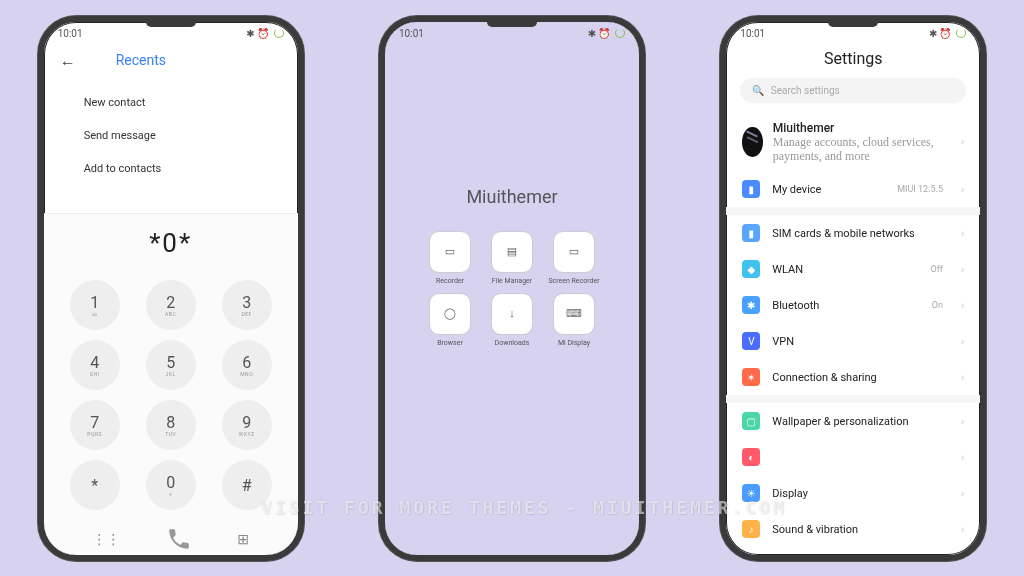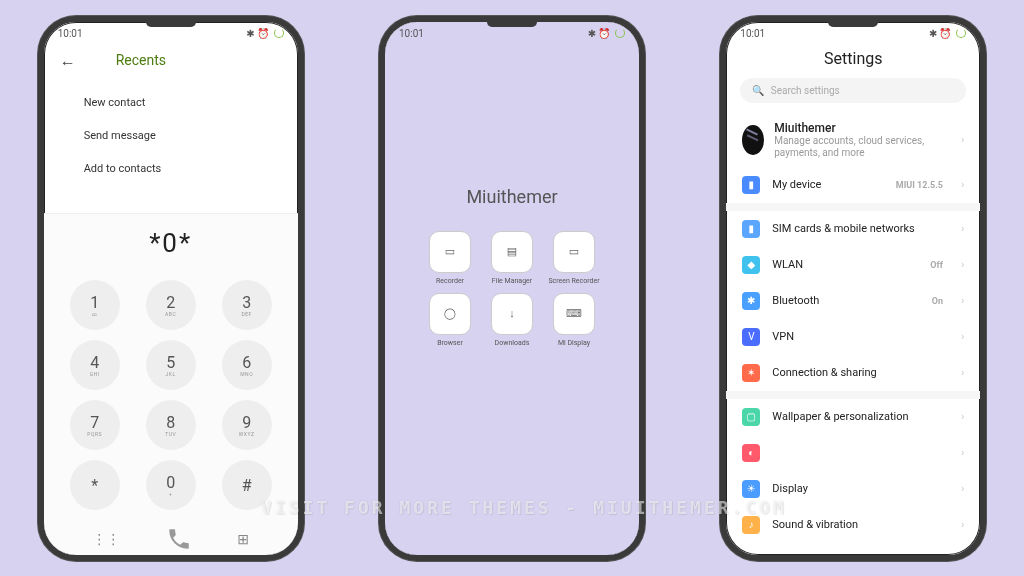--- a/index.html
+++ b/index.html
@@ -58,21 +58,21 @@
     border-radius: 50%;
   }
 
   
   .dialer-header {
     display: flex;
     align-items: center;
     padding: 10px 16px;
   }
   .dialer-header .back { font-size: 16px; margin-right: 40px; color:#444; }
-  .dialer-header .title { font-size: 14px; color: #4d7c0f; }
+  .dialer-header .title { font-size: 14px; color: #3b82f6; }
   .menu-list { padding: 6px 0 10px; }
   .menu-item { padding: 10px 40px; font-size: 11px; color:#333; }
   .dial-display {
     margin-top: 18px;
     border-top: 1px solid #eee;
     padding: 14px 0;
     text-align: center;
     font-size: 26px;
     font-weight: 400;
     letter-spacing: 2px;
@@ -174,37 +174,37 @@
   .profile .avatar::after{
     content:"";
     position:absolute;
     top:6px; left:4px;
     width:12px; height:2px;
     background:rgba(200,200,255,0.6);
     transform:rotate(25deg);
     box-shadow: 3px 5px 0 rgba(200,200,255,0.4);
   }
   .profile .name { font-size: 12px; font-weight: 500; color:#222; }
-  .profile .desc { font-size: 10px; color: #999; line-height:1.2; }
+  .profile .desc { font-size: 12px; color: #999; line-height:1.2;font-family:Liberation Serif, serif; }
   .profile .chev { margin-left: auto; color: #ccc; }
   .setting-row {
     display: flex;
     align-items: center;
     padding: 9px 16px;
     gap: 12px;
   }
   .setting-row .sicon {
     width: 18px; height: 18px;
     border-radius: 4px;
     display:flex; align-items:center; justify-content:center;
     color:#fff;
     font-size:10px;
   }
   .setting-row .slabel { font-size: 11px; color:#222; }
-  .setting-row .sval { margin-left: auto; font-size: 9px; color: #aaa; font-weight: bold; }
+  .setting-row .sval { margin-left: auto; font-size: 9px; color: #aaa; }
   .setting-row .chev { color: #ccc; margin-left: 6px; }
   .gap { height: 8px; background: #f6f6f6; }
 
   .watermark {
     position: absolute;
     bottom: 58px;
     left: 8px; right: 0;
     text-align: center;
     font-size: 18px;
     font-weight: 700;

